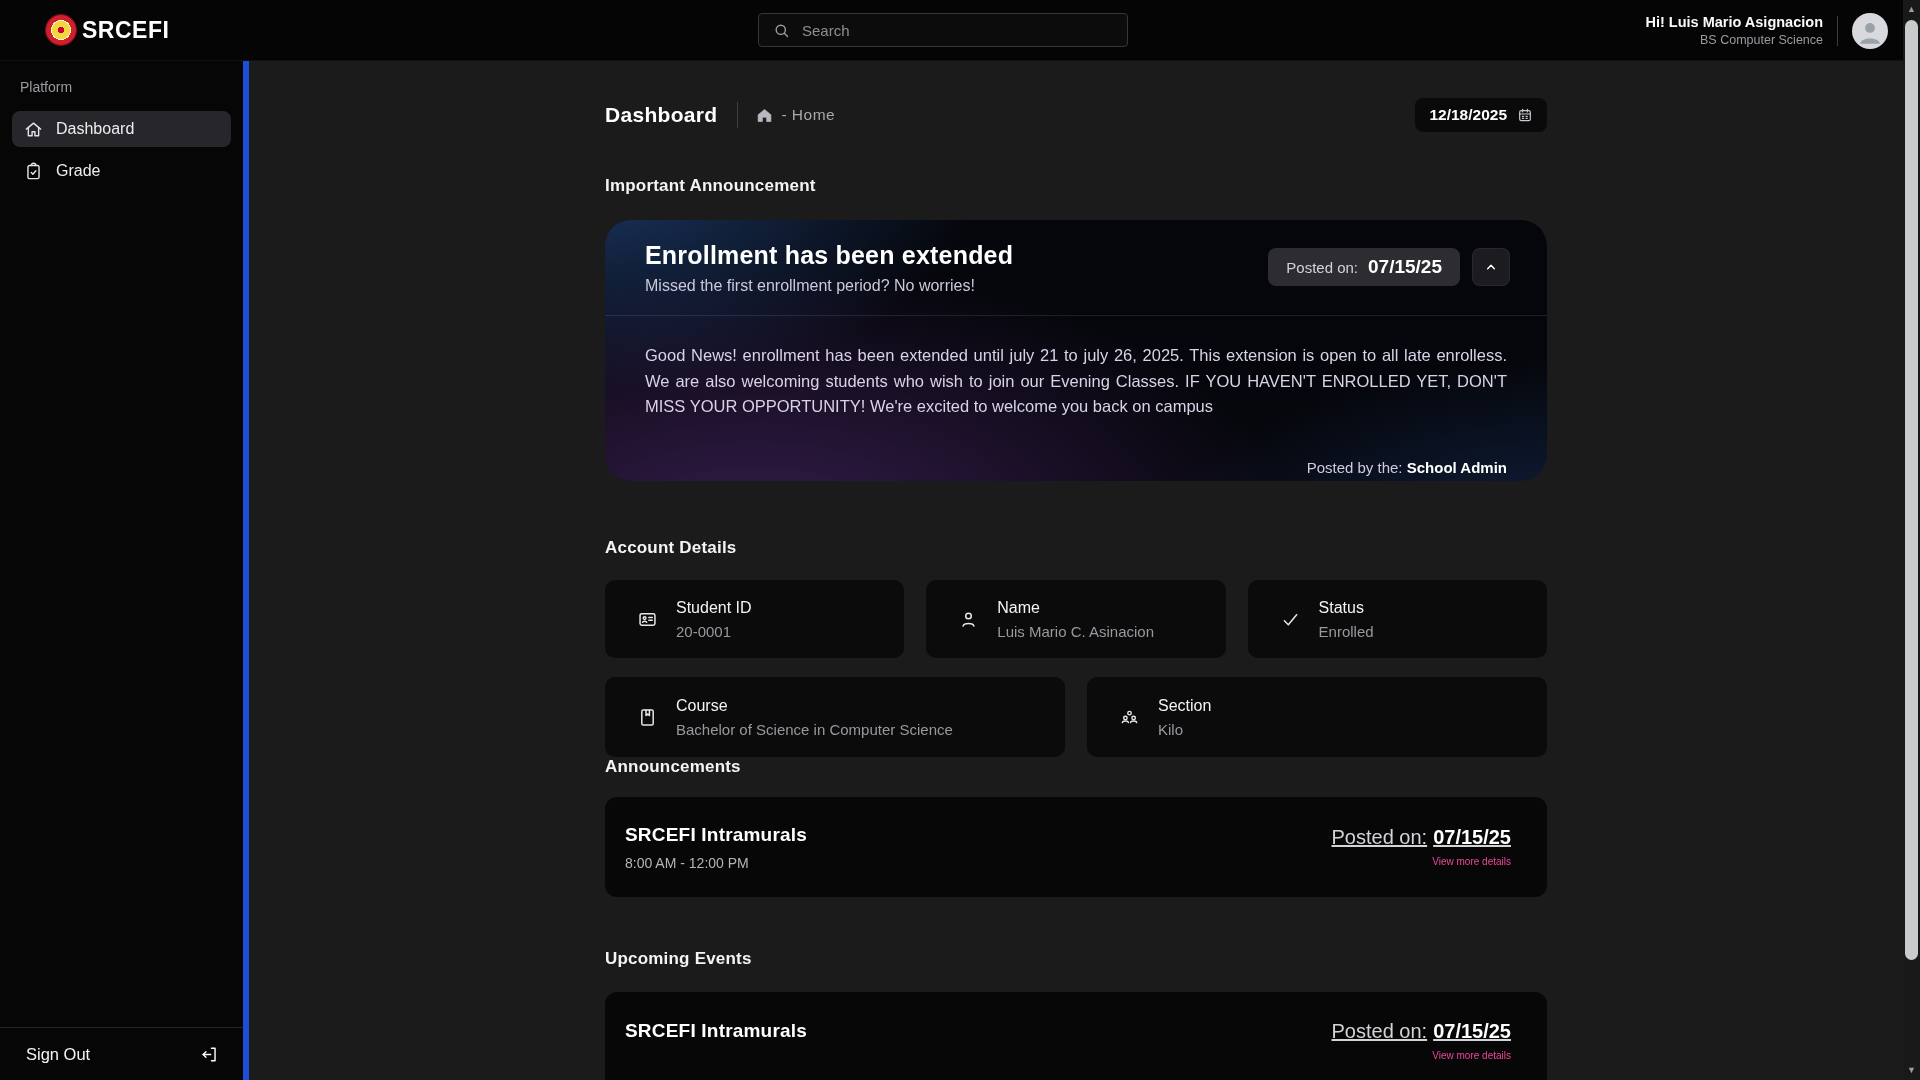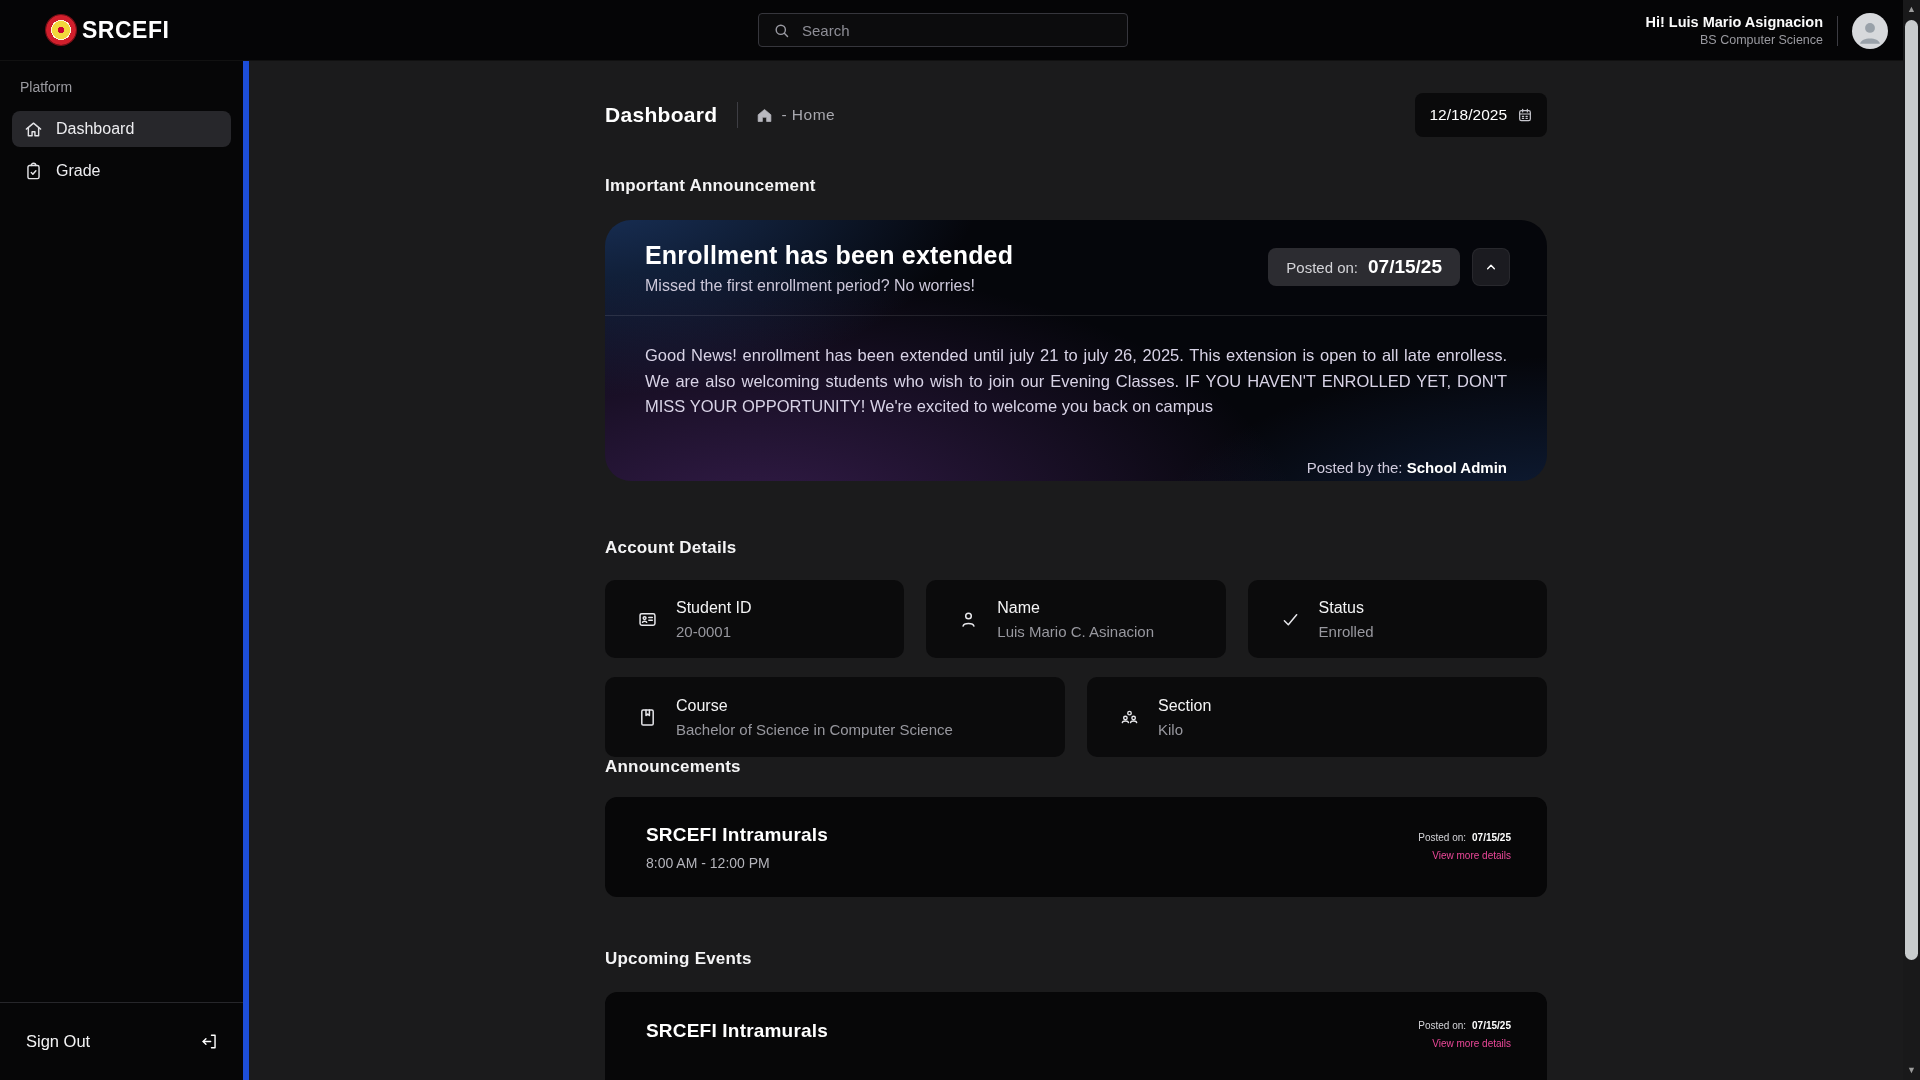--- a/index.html
+++ b/index.html
@@ -24,33 +24,33 @@
   .avatar { width:36px; height:36px; border-radius:50%; background:#d7d9dc; overflow:hidden; position:relative; cursor:pointer; }
   .avatar svg { position:absolute; left:4px; top:5px; width:28px; height:28px; }
 
   
   .sidebar { position:absolute; top:61px; left:0; width:249px; bottom:0; background:#060607; border-right:6px solid #1d4ed8; z-index:10; }
   .side-label { color:#9a9aa0; font-size:14px; padding:18px 0 0 20px; }
   .side-items { padding:16px 12px 0 12px; display:flex; flex-direction:column; gap:6px; }
   .side-item { height:36px; border-radius:8px; display:flex; align-items:center; gap:13px; padding:0 12px; color:#ededf0; font-size:16px; cursor:pointer; }
   .side-item.active { background:#27272b; }
   .side-item svg { width:19px; height:19px; stroke:#e4e4e7; flex:0 0 auto; }
-  .signout { position:absolute; left:0; right:0; bottom:0; border-top:1px solid #26262a; height:78px; display:flex; align-items:center; justify-content:space-between; padding:0 24px 0 26px; color:#f4f4f5; font-size:16.5px; cursor:pointer; }
+  .signout { position:absolute; left:0; right:0; bottom:0; border-top:1px solid #26262a; height:53px; display:flex; align-items:center; justify-content:space-between; padding:0 24px 0 26px; color:#f4f4f5; font-size:16.5px; cursor:pointer; }
   .signout svg { width:19px; height:19px; stroke:#fff; }
 
   
   .main { position:absolute; left:249px; top:61px; right:17px; bottom:0; background:#1b1b1c; overflow:hidden; }
   .content { position:relative; width:942px; margin:0 auto; }
 
   .page-header { margin-top:37px; height:34px; display:flex; align-items:center; }
   .page-title { color:#fff; font-size:21px; font-weight:700; letter-spacing:.3px; }
   .vsep { width:1px; height:26px; background:#3e3e44; margin:0 18px 0 20px; }
   .crumb-home-icon { width:17px; height:17px; stroke:#b8b8bf; margin-right:8px; }
   .crumb { color:#a8a8ae; font-size:15.5px; letter-spacing:.5px; }
-  .date-btn { margin-left:auto; height:44px; min-width:121px; background:#0a0a0b; border:none; border-radius:8px; color:#fff; font-weight:400; font-size:15.5px; display:flex; align-items:center; justify-content:center; gap:10px; padding:0 14px; font-family:inherit; cursor:pointer; }
+  .date-btn { margin-left:auto; height:34px; min-width:121px; background:#0a0a0b; border:none; border-radius:8px; color:#fff; font-weight:700; font-size:15.5px; display:flex; align-items:center; justify-content:center; gap:10px; padding:0 14px; font-family:inherit; cursor:pointer; }
   .date-btn svg { width:16px; height:16px; stroke:#c8c8cf; }
 
   .sec { color:#f4f4f5; font-size:17px; font-weight:700; letter-spacing:.2px; }
   .sec.s1 { margin-top:44px; }
   .sec.s2 { margin-top:57px; }
   .sec.s3 { }
   .sec.s4 { margin-top:52px; }
 
   
   .hero-card { margin-top:24px; height:261px; border-radius:26px; overflow:hidden; background-color:#05060b;
@@ -77,26 +77,26 @@
   .cards3 { margin-top:22px; display:flex; gap:22px; }
   .cards2 { margin-top:19px; display:flex; gap:22px; }
   .acct-card { background:#0b0b0c; border-radius:10px; height:78px; display:flex; align-items:center; gap:18px; padding:0 20px 0 32px; }
   .cards3 .acct-card { width:299.3px; }
   .cards2 .acct-card { width:460px; height:80px; }
   .acct-card svg { width:21px; height:21px; stroke:#e8e8ec; flex:0 0 auto; }
   .acct-label { color:#f4f4f5; font-size:16px; }
   .acct-value { color:#98989f; font-size:15px; margin-top:6px; }
 
   
-  .item-card { margin-top:20px; background:#070708; border-radius:12px; height:100px; display:flex; align-items:center; justify-content:space-between; padding:0 36px 0 41px; }
+  .item-card { margin-top:20px; background:#070708; border-radius:12px; height:100px; display:flex; align-items:center; justify-content:space-between; padding:0 36px 0 20px; }
   .item-card.cut { margin-top:23px; height:115px; align-items:flex-start; padding-top:28px; }
   .item-title { color:#fff; font-size:19px; font-weight:700; letter-spacing:.2px; }
   .item-time { color:#b4b4bb; font-size:14px; margin-top:9px; }
   .item-right { text-align:right; }
-  .item-posted { font-size:10px; color:#d4d4d8; }
+  .item-posted { font-size:20px; color:#d4d4d8;text-decoration:underline; }
   .item-posted b { color:#fff; font-weight:700; margin-left:6px; }
   .item-link { display:inline-block; color:#ec4899; font-size:10px; margin-top:7px; cursor:pointer; }
 
   
   .scrollbar { position:absolute; top:0; right:0; width:17px; height:1080px; background:#19191a; z-index:30; }
   .sb-arrow { position:absolute; left:0; width:17px; height:16px; color:#9c9c9c; font-size:9px; display:flex; align-items:center; justify-content:center; cursor:pointer; }
   .sb-up { top:1px; }
   .sb-down { bottom:2px; }
   .sb-thumb { position:absolute; left:2px; width:13px; top:20px; height:940px; background:#c9cccd; border-radius:7px; cursor:grab; }
 </style>

